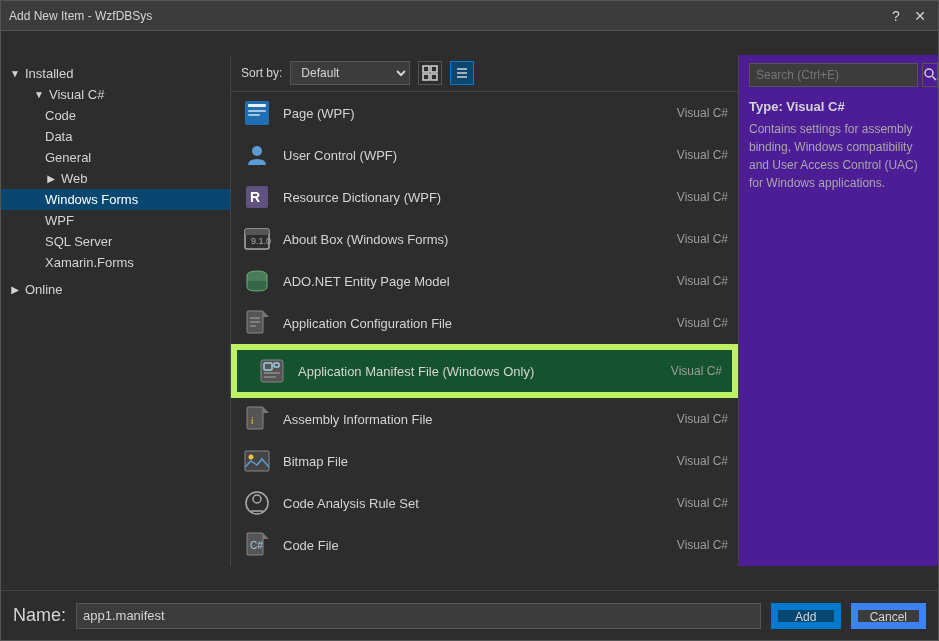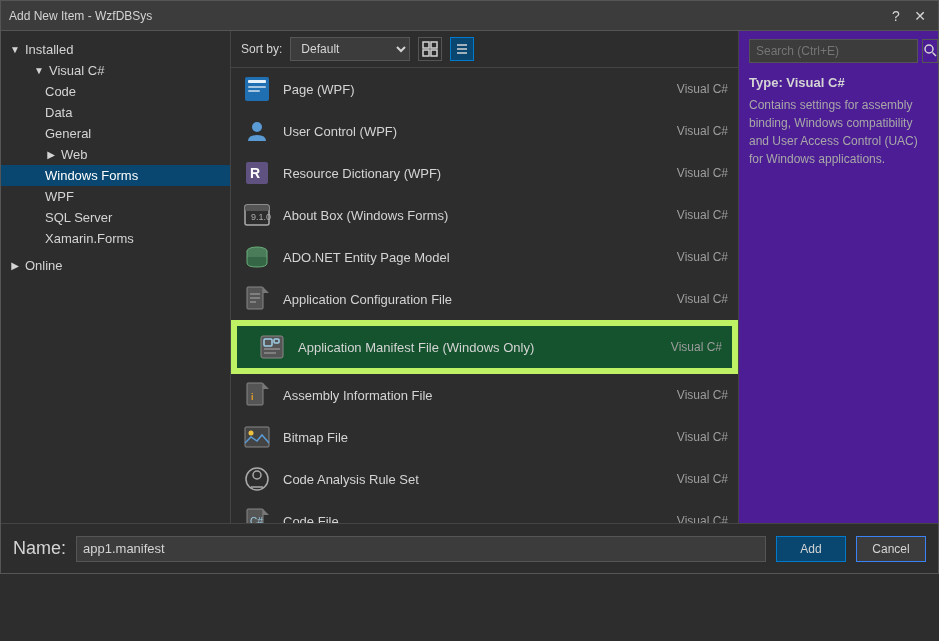--- a/index.html
+++ b/index.html
@@ -7,25 +7,26 @@
       background: #2d2d2d;
       font-family: 'Segoe UI', Tahoma, Geneva, Verdana, sans-serif;
       font-size: 13px;
       color: #d4d4d4;
       width: 939px;
       height: 641px;
       overflow: hidden;
     }
     .dialog {
       width: 939px;
-      height: 574px;
+      height: 641px;
       background: #2d2d2d;
       border: 1px solid #555;
       display: flex;
       flex-direction: column;
+      gap: 24px;
     }
     .title-bar {
       background: #3c3c3c;
       height: 30px;
       display: flex;
       align-items: center;
       justify-content: space-between;
       padding: 0 8px;
       border-bottom: 1px solid #555;
     }
@@ -236,21 +237,21 @@
       border: 1px solid #555;
       color: #d4d4d4;
       padding: 2px 6px;
       font-size: 13px;
       height: 26px;
     }
     .action-btn {
       min-width: 70px;
       height: 26px;
       background: #3c3c3c;
-      border: 1px solid #3b82f6;
+      border: 7px solid #3b82f6;
       color: #d4d4d4;
       cursor: pointer;
       font-size: 12px;
       padding: 0 12px;
     }
     .action-btn.primary { background: #094771; border-color: #007acc; }
   </style>
 </head>
 <body>
 

